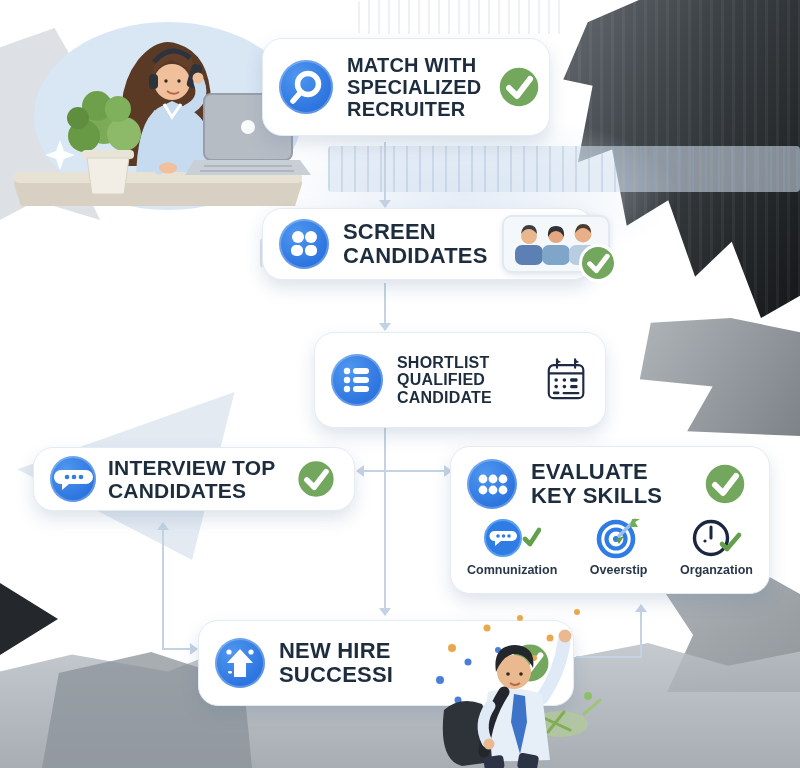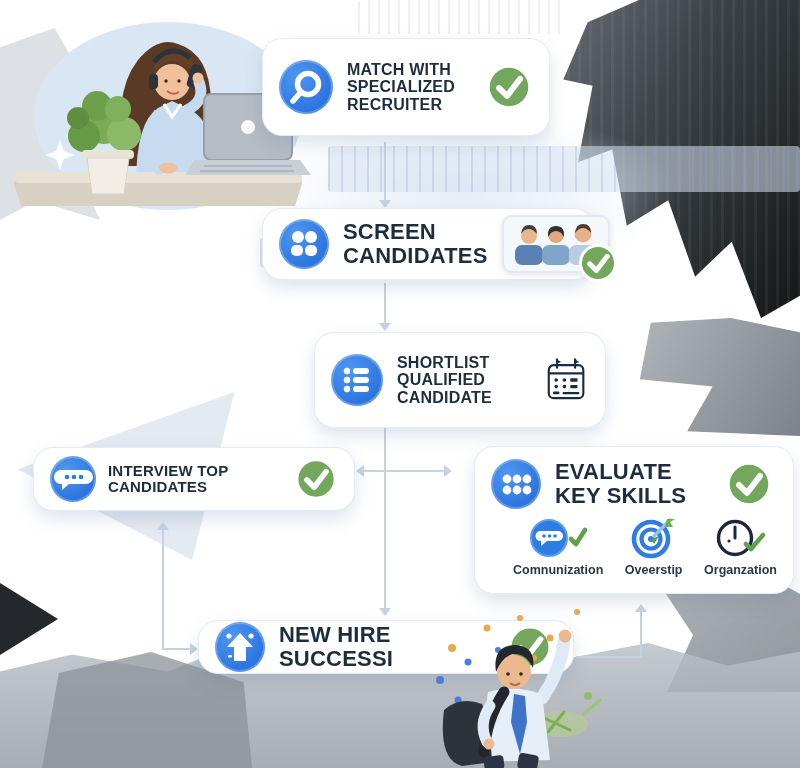--- a/index.html
+++ b/index.html
@@ -59,21 +59,21 @@
     box-shadow:inset 0 0 0 2px rgba(255,255,255,.25);flex:0 0 auto;
     display:flex;align-items:center;justify-content:center;}
   .check-badge{flex:0 0 auto;}
   .photo-panel{position:relative;flex:0 0 auto;background:#f5f8fb;border:2px solid #e2e9f1;
     border-radius:10px;box-shadow:0 2px 6px rgba(90,120,160,.18);}
   .photo-check{position:absolute;right:-10px;bottom:-12px;}
 
   
   #card-evaluate{flex-direction:column;align-items:stretch;gap:4px;padding:12px 16px 10px;}
   .eval-head{display:flex;align-items:center;gap:14px;}
-  .skills-row{display:flex;justify-content:space-between;align-items:flex-end;padding:4px 0 0;margin-left:22px;}
+  .skills-row{display:flex;justify-content:space-between;align-items:flex-end;padding:4px 0 0;}
   .skill{display:flex;flex-direction:column;align-items:center;gap:4px;}
   .skill-label{font-size:12.5px;font-weight:700;color:#28374a;white-space:nowrap;}
   .skill-art{height:42px;display:flex;align-items:center;}
 
   .illu{position:absolute;pointer-events:none;}
 </style>
 </head>
 <body>
 
 <div id="stage">
@@ -144,21 +144,21 @@
     </svg>
   </div>
 
   <div class="card" id="card-match" style="left:262px;top:38px;width:288px;height:98px;">
     <div class="blue-icon" style="width:54px;height:54px;">
       <svg width="54" height="54" viewBox="0 0 54 54">
         <circle cx="29" cy="24" r="10.5" fill="none" stroke="#ffffff" stroke-width="5.5"></circle>
         <line x1="21.5" y1="32.5" x2="14" y2="41" stroke="#ffffff" stroke-width="5.5" stroke-linecap="round"></line>
       </svg>
     </div>
-    <div class="card-title" style="font-size:16px;width:172px;">MATCH WITH SPECIALIZED RECRUITER</div>
+    <div class="card-title" style="font-size:20px;width:172px;">MATCH WITH SPECIALIZED RECRUITER</div>
     <svg class="check-badge" width="48" height="48" viewBox="0 0 48 48">
       <circle cx="24" cy="24" r="21" fill="#74a75e" stroke="#ffffff" stroke-width="3.5"></circle>
       <path d="M14 25 L22 33 L35 16" fill="none" stroke="#ffffff" stroke-width="6" stroke-linecap="round" stroke-linejoin="round"></path>
     </svg>
   </div>
 
   <div class="card" id="card-screen" style="left:262px;top:208px;width:332px;height:72px;">
     <div class="blue-icon" style="width:50px;height:50px;">
       <svg width="50" height="50" viewBox="0 0 50 50">
         <circle cx="19" cy="18" r="6" fill="#ffffff"></circle>
@@ -219,28 +219,28 @@
 
   <div class="card" id="card-interview" style="left:33px;top:447px;width:322px;height:64px;gap:12px;">
     <div class="blue-icon" style="width:46px;height:46px;">
       <svg width="46" height="46" viewBox="0 0 46 46">
         <path d="M10 14 h26 a7 7 0 0 1 0 14 h-17 l-7 6 v-6 a7 7 0 0 1 -2 -14z" fill="#ffffff"></path>
         <circle cx="17" cy="21" r="2.3" fill="#2e7ce4"></circle>
           <circle cx="24" cy="21" r="2.3" fill="#2e7ce4"></circle>
           <circle cx="31" cy="21" r="2.3" fill="#2e7ce4"></circle>
       </svg>
     </div>
-    <div class="card-title" style="font-size:15px;width:186px;">INTERVIEW TOP CANDIDATES</div>
+    <div class="card-title" style="font-size:21px;width:186px;">INTERVIEW TOP CANDIDATES</div>
     <svg class="check-badge" width="44" height="44" viewBox="0 0 48 48">
       <circle cx="24" cy="24" r="21" fill="#74a75e" stroke="#ffffff" stroke-width="3.5"></circle>
       <path d="M14 25 L22 33 L35 16" fill="none" stroke="#ffffff" stroke-width="6" stroke-linecap="round" stroke-linejoin="round"></path>
     </svg>
   </div>
 
-  <div class="card" id="card-evaluate" style="left:474px;top:446px;width:320px;height:148px;">
+  <div class="card" id="card-evaluate" style="left:450px;top:446px;width:320px;height:148px;">
     <div class="eval-head">
       <div class="blue-icon" style="width:50px;height:50px;">
         <svg width="50" height="50" viewBox="0 0 50 50">
           <circle cx="16" cy="20" r="4.4" fill="#ffffff"></circle>
             <circle cx="26" cy="20" r="4.4" fill="#ffffff"></circle>
             <circle cx="36" cy="20" r="4.4" fill="#ffffff"></circle>
           <circle cx="16" cy="31" r="4.4" fill="#ffffff"></circle>
             <circle cx="26" cy="31" r="4.4" fill="#ffffff"></circle>
             <circle cx="36" cy="31" r="4.4" fill="#ffffff"></circle>
         </svg>
@@ -285,21 +285,21 @@
             <line x1="20" y1="21" x2="20" y2="10" stroke="#1b2740" stroke-width="3" stroke-linecap="round"></line>
             <circle cx="14" cy="24" r="1.6" fill="#1b2740"></circle>
             <path d="M31 27 l5 5 L48 18" fill="none" stroke="#63a04c" stroke-width="4.6" stroke-linecap="round" stroke-linejoin="round"></path>
           </svg>
         </div>
         <div class="skill-label">Organzation</div>
       </div>
     </div>
   </div>
 
-  <div class="card" id="card-newhire" style="left:198px;top:620px;width:376px;height:54px;">
+  <div class="card" id="card-newhire" style="left:198px;top:620px;width:376px;height:86px;">
     <div class="blue-icon" style="width:50px;height:50px;">
       <svg width="50" height="50" viewBox="0 0 50 50">
         <path d="M25 11 L38 25 L31 25 L31 39 L19 39 L19 25 L12 25 Z" fill="#ffffff"></path>
         <circle cx="14" cy="14" r="2.6" fill="#ffffff"></circle>
           <circle cx="36" cy="14" r="2.6" fill="#ffffff"></circle>
         <rect x="13" y="33" width="4" height="2.4" rx="1.2" fill="#ffffff"></rect>
       </svg>
     </div>
     <div class="card-title" style="font-size:22px;width:146px;">NEW HIRE SUCCESSI</div>
     <div style="flex:1"></div>

